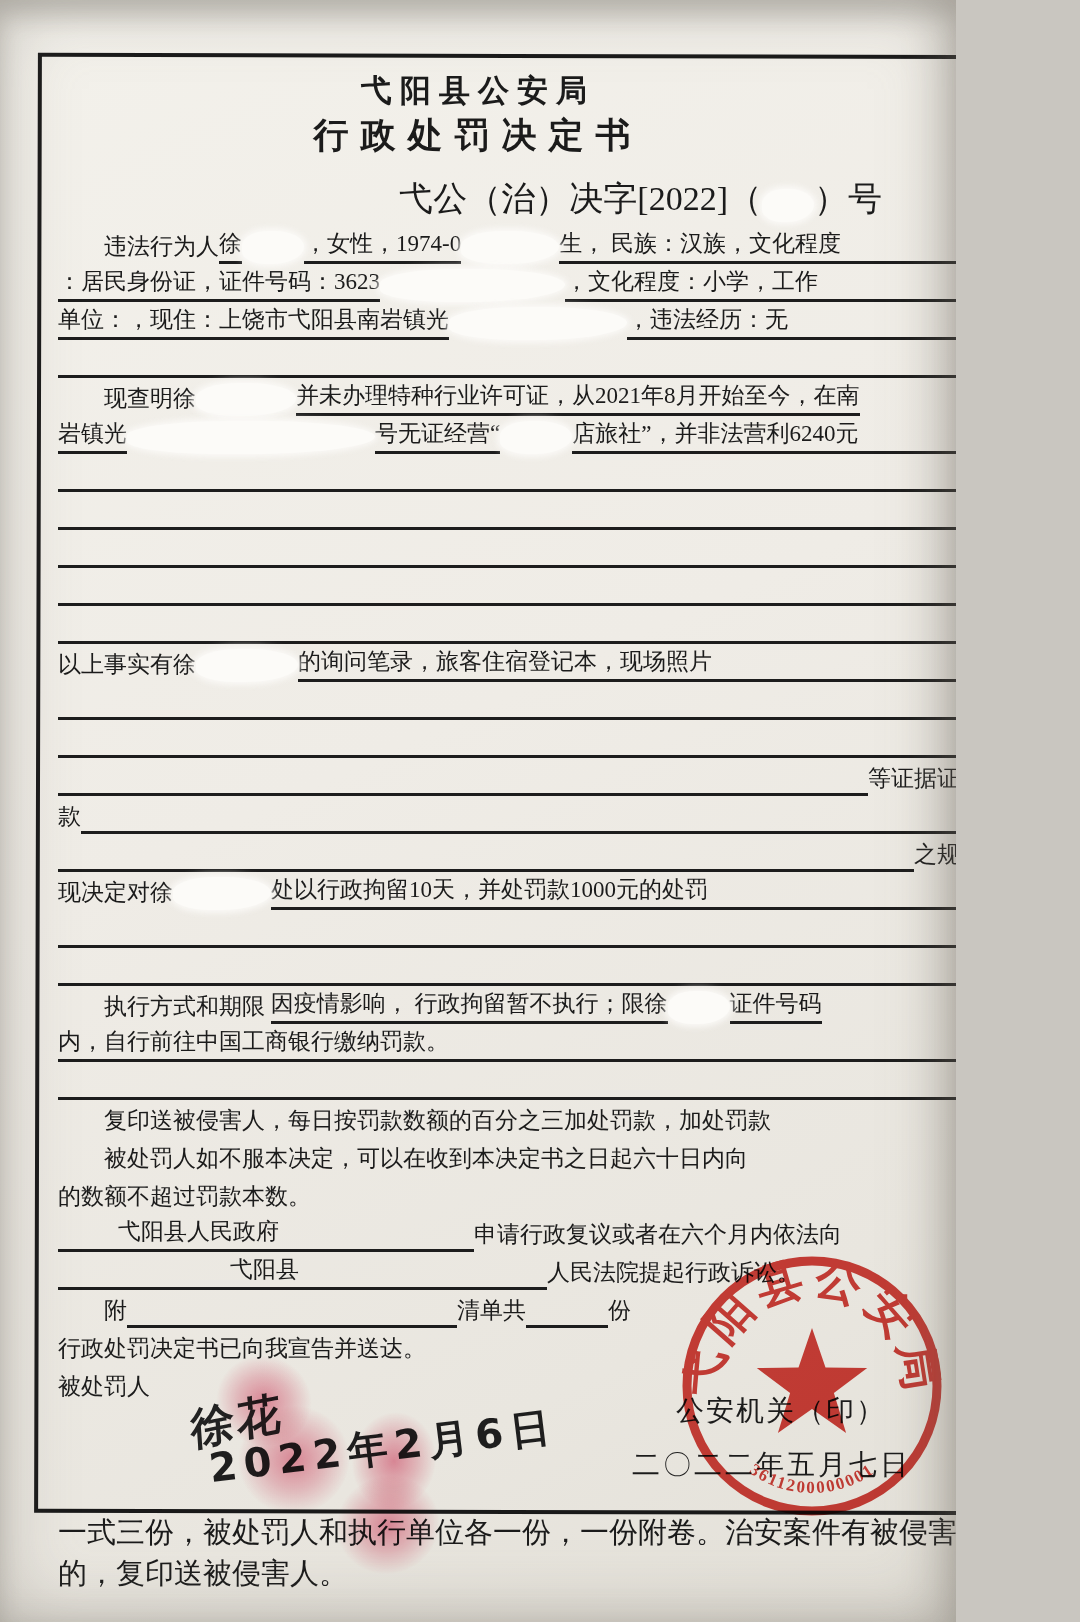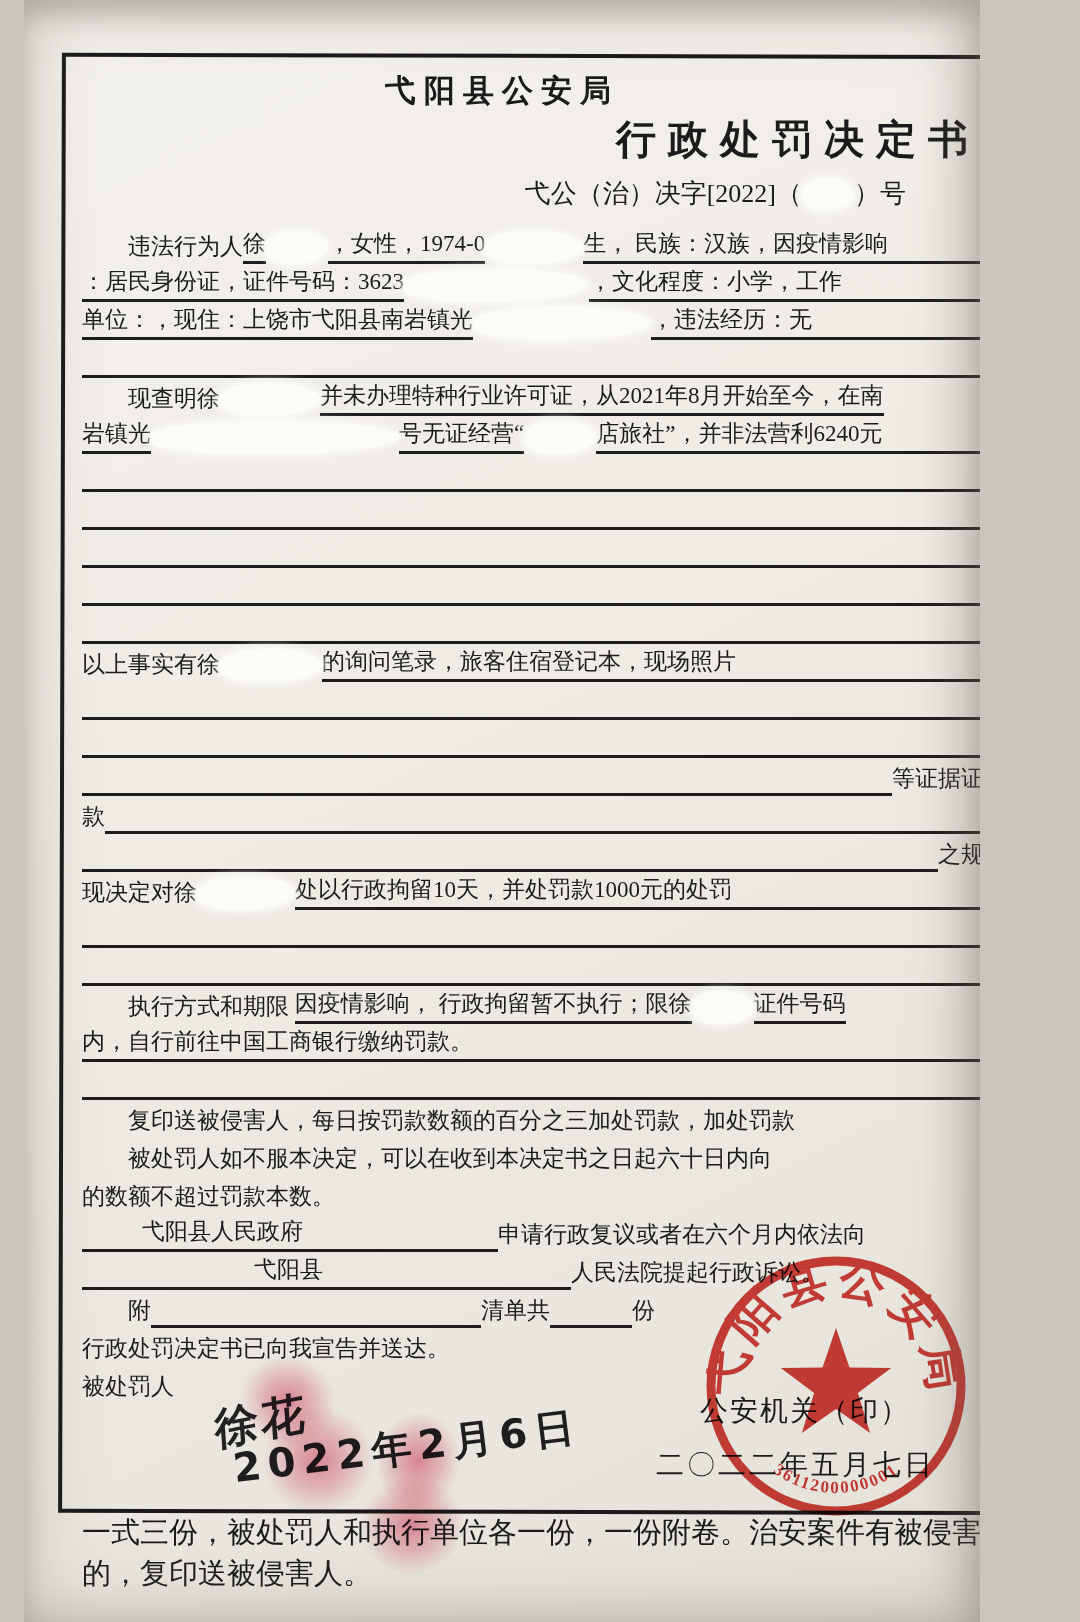--- a/index.html
+++ b/index.html
@@ -1,39 +1,39 @@
 <!DOCTYPE html>
 <html><head>
 <meta charset="utf-8">
 <style>
   html,body{margin:0;padding:0;background:#c9c6c0;}
   .paper{
     position:relative;width:956px;height:1622px;overflow:hidden;
     background:linear-gradient(155deg,#f3f1eb 0%,#efece6 45%,#e9e6df 80%,#e3e0d8 100%);
-    font-family:"Liberation Serif","DejaVu Serif",serif;color:#1b1b1b;margin-left:24px;
+    font-family:"Liberation Serif","DejaVu Serif",serif;color:#1b1b1b;
   }
   .paper::before{
     content:'';position:absolute;inset:0;pointer-events:none;z-index:40;
     box-shadow:inset 0 0 75px rgba(112,107,96,.35), inset 0 16px 22px rgba(95,92,84,.22), inset -22px 0 34px rgba(112,107,96,.18);
   }
   .border-box{
     position:absolute;left:36px;top:54px;width:992px;height:1452px;
     border:4px solid #191919;transform:rotate(.15deg);z-index:1;background:transparent;
   }
   .agency-title{
     position:absolute;top:70px;left:0;width:100%;text-align:center;z-index:2;
     font-size:31px;font-weight:bold;letter-spacing:8px;
   }
   .doc-title{
-    position:absolute;top:112px;left:0;width:100%;text-align:right;z-index:2;
-    font-size:40px;font-weight:bold;letter-spacing:12px;
+    position:absolute;top:112px;left:0;width:100%;text-align:center;z-index:2;
+    font-size:35px;font-weight:bold;letter-spacing:12px;
   }
   .doc-number{
     position:absolute;top:176px;right:74px;z-index:2;
-    font-size:26px;display:flex;align-items:flex-end;white-space:pre;
+    font-size:34px;display:flex;align-items:flex-end;white-space:pre;
   }
   .body-lines{position:absolute;left:58px;top:226px;width:948px;z-index:2;}
   .line{display:flex;align-items:flex-end;height:38px;font-size:23px;line-height:35px;white-space:pre;}
   .seg{display:inline-block;}
   .u{border-bottom:3px solid #1d1d1d;}
   .blob{
     display:inline-block;background:#fcfbf8;height:33px;align-self:flex-end;
     border-radius:48% 52% 58% 42%;box-shadow:0 0 6px 3px rgba(252,251,248,.9);z-index:3;
   }
   .sp{display:inline-block;}
@@ -74,21 +74,21 @@
   <div class="agency-title">弋阳县公安局</div>
   <div class="doc-title">行政处罚决定书</div>
 
   <div class="doc-number">
     <span class="seg">弋公（治）决字[2022]（</span>
     <span class="blob" style="width:52px"></span>
     <span class="seg">）号</span>
   </div>
 
   <div class="body-lines">
-      <div class="line"><span class="seg">　　违法行为人</span><span class="seg u">徐</span><span class="blob" style="width: 62px;"></span><span class="seg u">，女性，1974-0</span><span class="blob" style="width: 98px;"></span><span class="seg u">生， 民族：汉族，因疫情影响</span><span class="fill u"></span></div>
+      <div class="line"><span class="seg">　　违法行为人</span><span class="seg u">徐</span><span class="blob" style="width: 62px;"></span><span class="seg u">，女性，1974-0</span><span class="blob" style="width: 98px;"></span><span class="seg u">生， 民族：汉族，文化程度</span><span class="fill u"></span></div>
       <div class="line"><span class="seg u">：居民身份证，证件号码：3623</span><span class="blob" style="width: 185px;"></span><span class="seg u">，文化程度：小学，工作</span><span class="fill u"></span></div>
       <div class="line"><span class="seg u">单位：，现住：上饶市弋阳县南岩镇光</span><span class="blob" style="width: 178px;"></span><span class="seg u">，违法经历：无</span><span class="fill u"></span></div>
       <div class="line"><span class="fill u"></span></div>
       <div class="line"><span class="seg">　　现查明</span><span class="seg">徐</span><span class="blob" style="width: 100px;"></span><span class="seg u">并未办理特种行业许可证，从2021年8月开始至今，在南</span></div>
       <div class="line"><span class="seg u">岩镇光</span><span class="blob" style="width: 248px;"></span><span class="seg u">号无证经营“</span><span class="blob" style="width: 72px;"></span><span class="seg u">店旅社”，并非法营利6240元</span><span class="fill u"></span></div>
       <div class="line"><span class="fill u"></span></div>
       <div class="line"><span class="fill u"></span></div>
       <div class="line"><span class="fill u"></span></div>
       <div class="line"><span class="fill u"></span></div>
       <div class="line"><span class="fill u"></span></div>

